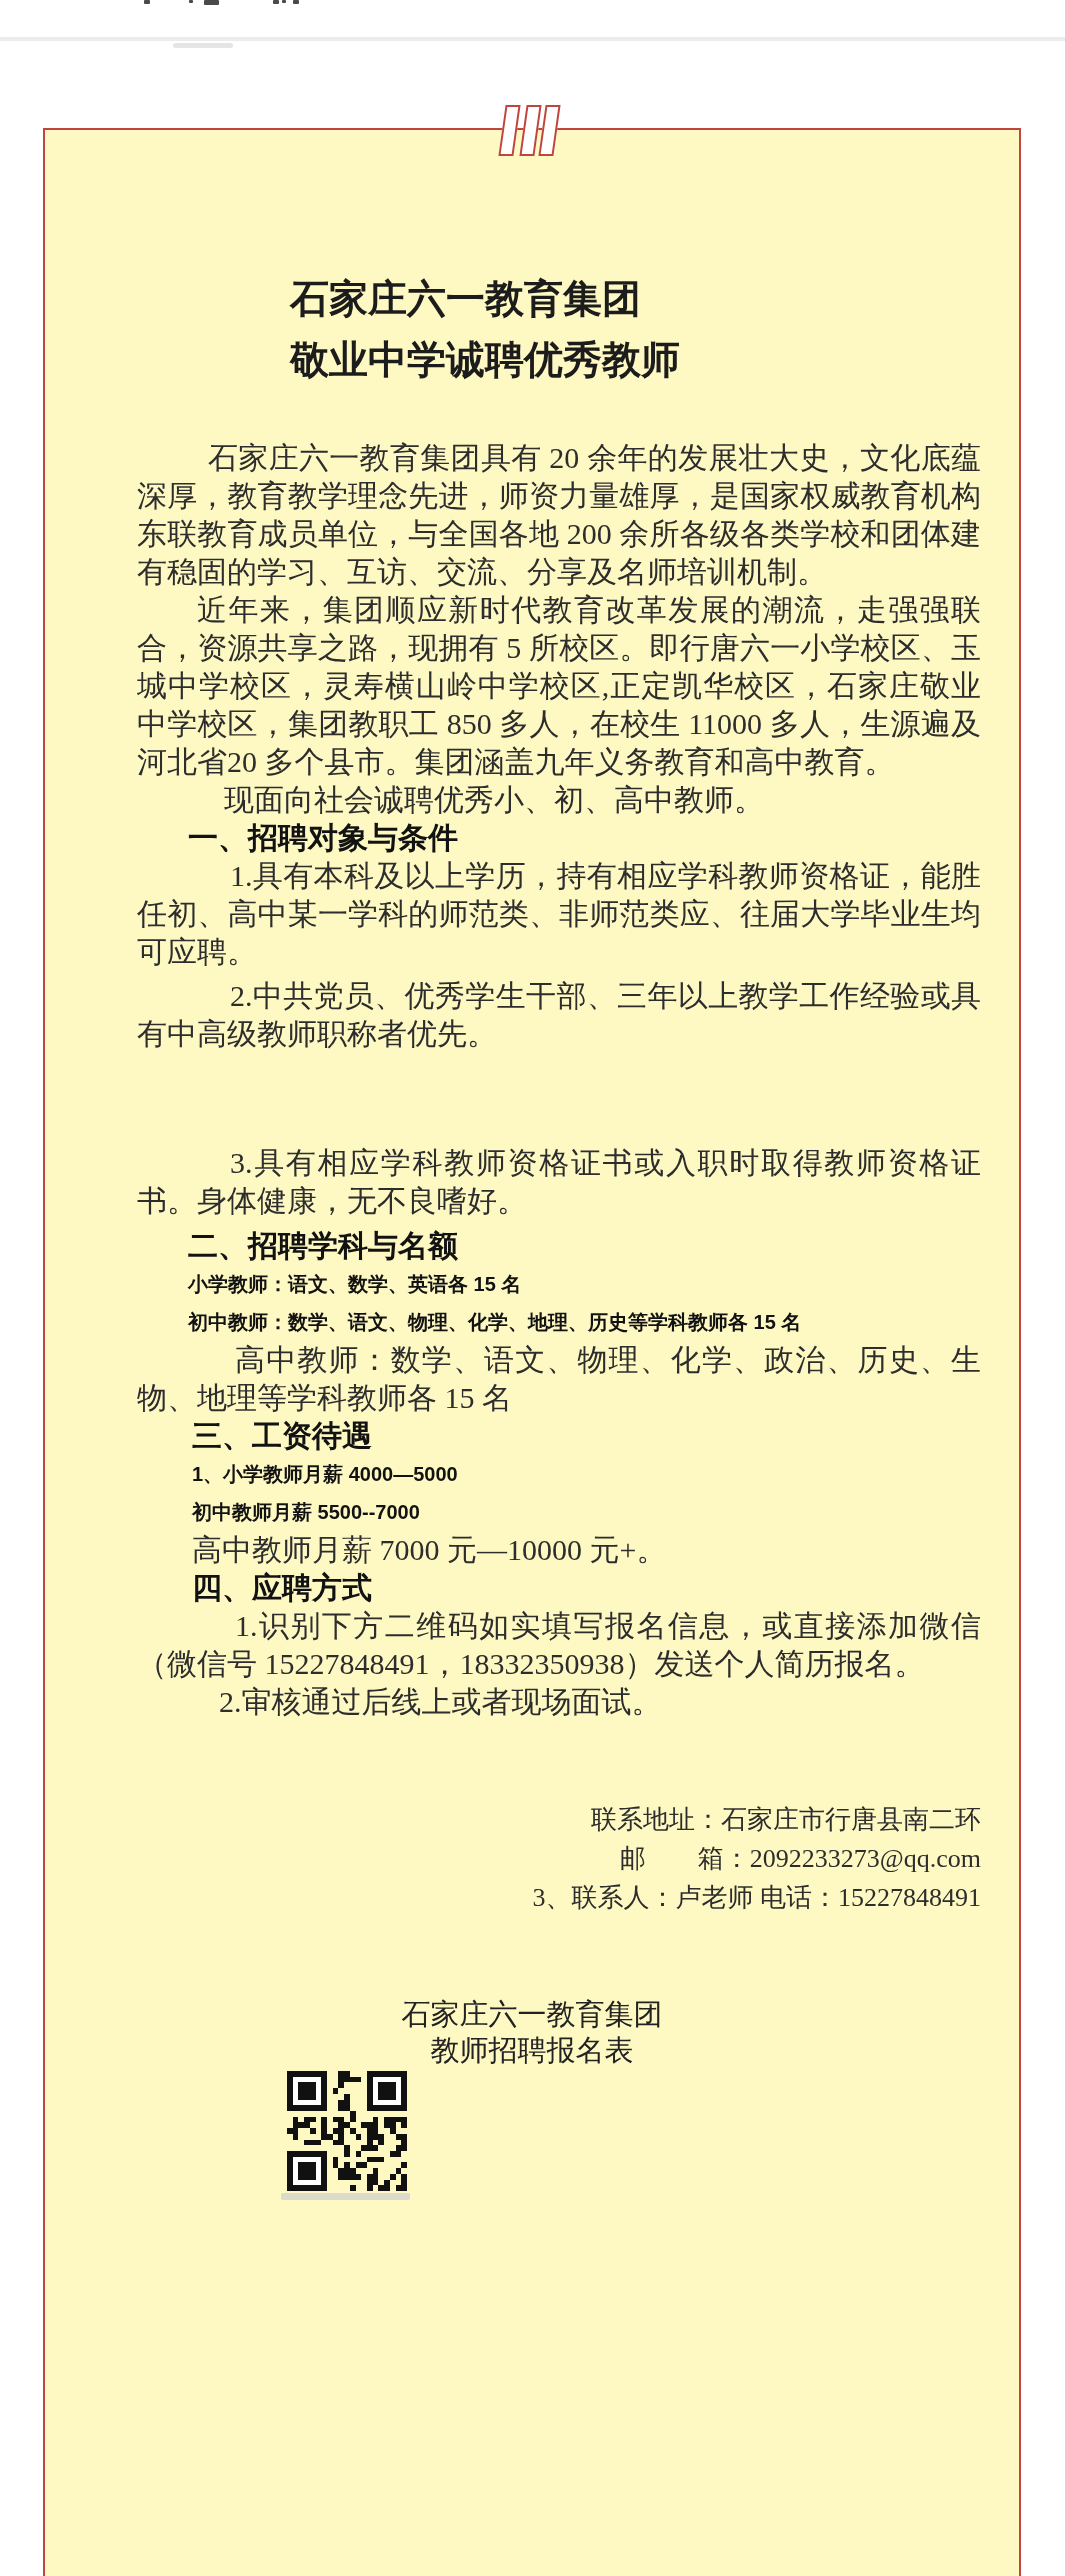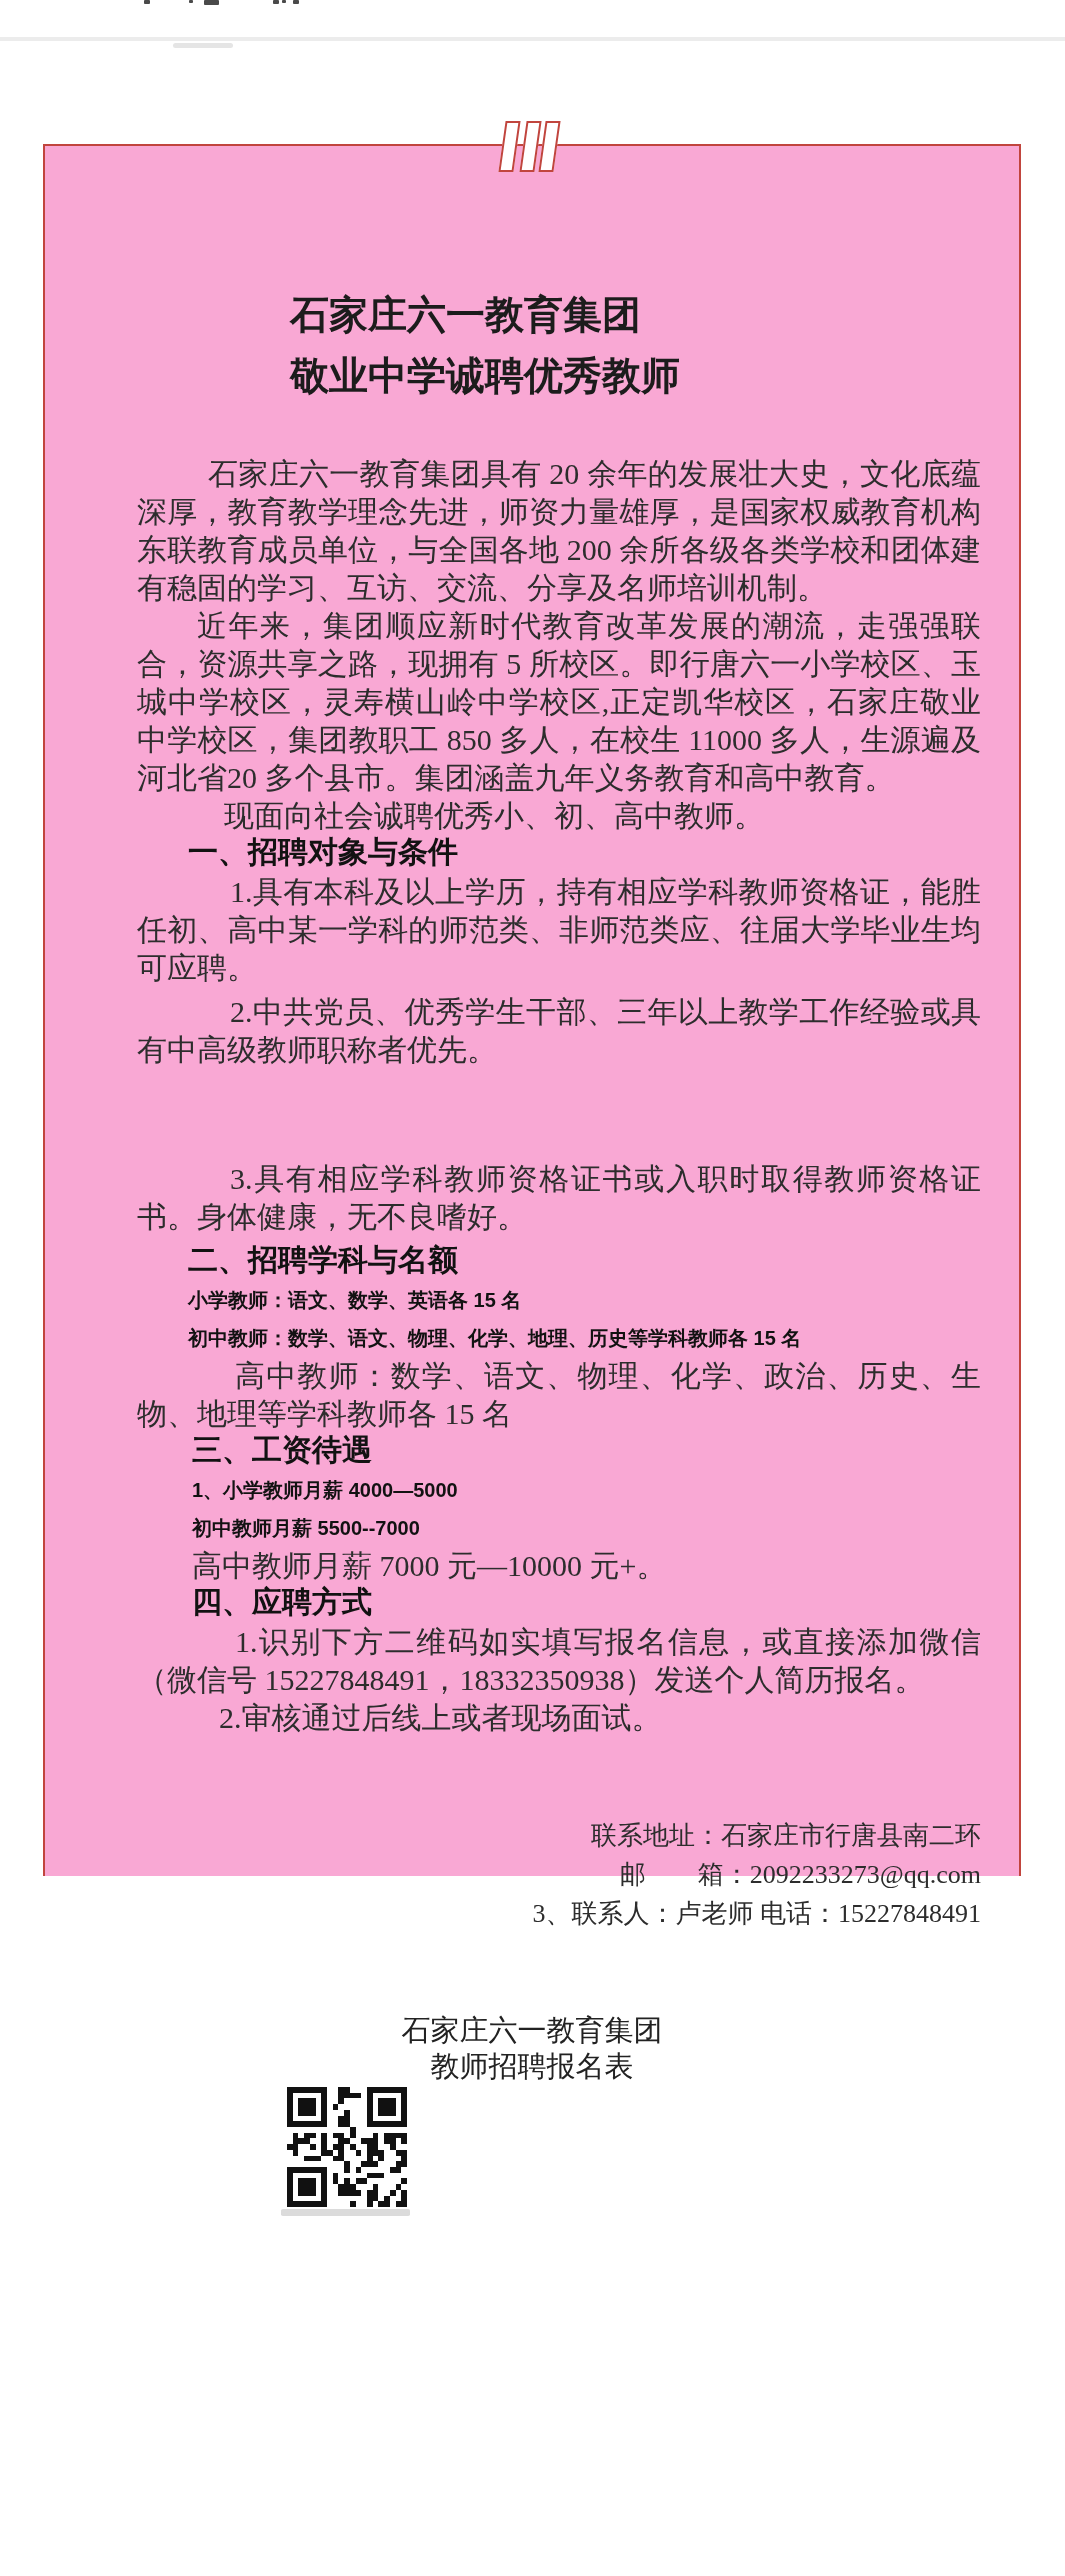--- a/index.html
+++ b/index.html
@@ -9,23 +9,23 @@
     font-family:"Liberation Serif","DejaVu Serif",serif;
     color:#2b2b2b;
   }
   
   .frag{position:absolute;background:#4a4a4a;border-radius:0.9px;}
   .top-strip{position:absolute;left:0;top:37px;width:1066px;height:3.6px;background:#ececec;}
   .top-pill{position:absolute;left:173px;top:43px;width:60px;height:4.6px;background:#e5e5e5;border-radius:2.7px;}
 
   
   .frame{
-    position:absolute;left:43px;top:144px;width:978px;height:1732px;
+    position:absolute;left:43px;top:128px;width:978px;height:2448px;
     box-sizing:border-box;
-    border:2.7px solid #c1453e;border-bottom:none;background:#f9a8d4;
+    border:2.7px solid #c1453e;border-bottom:none;background:#fef9c3;
   }
   
   .slashes{position:absolute;left:457px;top:-25.5px;width:118px;height:55px;}
   .slash{
     position:absolute;top:0;width:14.6px;height:51px;background:#ffffff;
     border:2.7px solid #c1453e;box-sizing:border-box;transform:skewX(-8deg);
   }
   .slash.s1{left:0;}
   .slash.s2{left:21px;}
   .slash.s3{left:40px;}
@@ -37,21 +37,21 @@
     font-size:39px;font-weight:bold;color:#1c1c1c;line-height:61px;
     font-family:"Liberation Serif","DejaVu Serif",serif;
   }
   p{margin:0;}
   .para,.item{
     font-size:30px;line-height:38px;text-align:justify;color:#2d2d2d;
     font-family:"Liberation Serif","DejaVu Serif",serif;
   }
   .hd{
     font-size:30px;line-height:38px;font-weight:bold;color:#121212;
-    font-family:Liberation Mono, monospace;
+    font-family:Liberation Serif, serif;
   }
   .boldline{
     font-size:20px;line-height:38px;font-weight:bold;color:#121212;text-align:justify;
     font-family:"Liberation Sans","DejaVu Sans",sans-serif;
   }
   .ind45{text-indent:41px}.ind56{text-indent:51px}.ind60{text-indent:55px}
   .ind66{text-indent:60px}.ind78{text-indent:71px}.ind82{text-indent:75px}
   .ind90{text-indent:82px}.ind95{text-indent:87px}.ind102{text-indent:93px}
   .ind108{text-indent:98px}
   .mt52{margin-top:49px}.mt6{margin-top:5.5px}.mt100{margin-top:91px}

